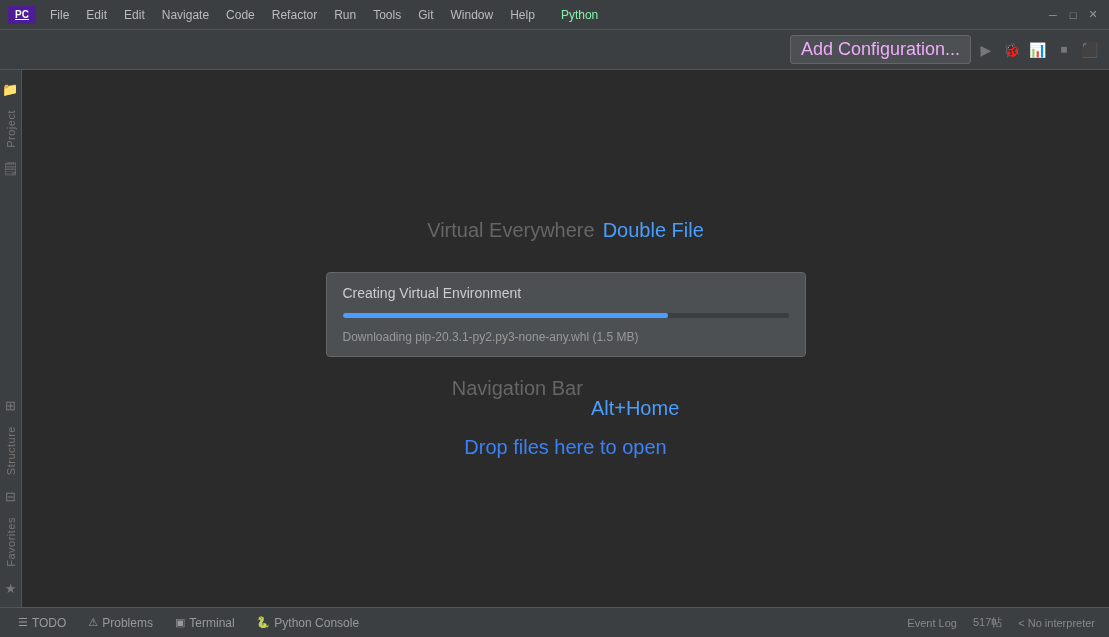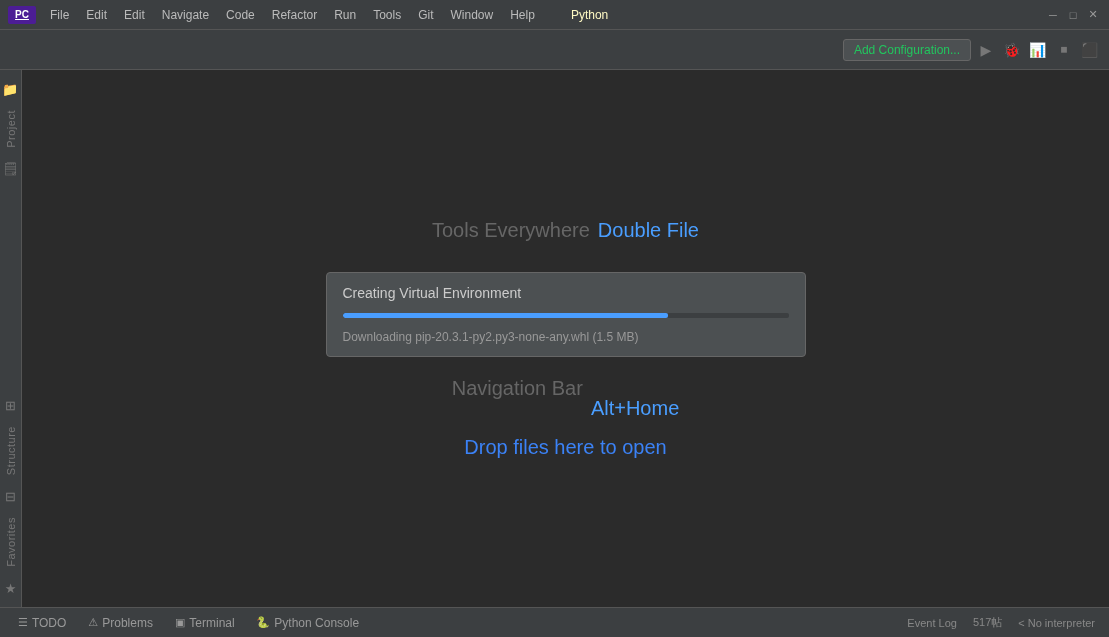--- a/index.html
+++ b/index.html
@@ -48,22 +48,22 @@
     }
     .menu-item {
       padding: 2px 8px;
       font-size: 12px;
       color: #bbb;
       cursor: pointer;
       border-radius: 3px;
     }
     .title-text {
       font-size: 12px;
-      color: #fef9c3;
-      margin-left: 22px;
+      color: #86efac;
+      margin-left: 12px;
     }
     .title-bar-right {
       display: flex;
       align-items: center;
       gap: 4px;
     }
     .win-btn {
       width: 16px;
       height: 16px;
       display: flex;
@@ -81,23 +81,23 @@
       border-bottom: 1px solid #555;
       display: flex;
       align-items: center;
       justify-content: flex-end;
       padding: 0 8px;
       gap: 4px;
     }
     .add-config-btn {
       background: #4c5052;
       border: 1px solid #666;
-      color: #22c55e;
+      color: #f0abfc;
       padding: 3px 10px;
-      font-size: 12px;
+      font-size: 18px;
       border-radius: 3px;
       cursor: pointer;
     }
     .toolbar-icon-btn {
       width: 22px;
       height: 22px;
       display: flex;
       align-items: center;
       justify-content: center;
       color: #777;
@@ -311,21 +311,21 @@
       <div class="vertical-label">Structure</div>
       <div class="sidebar-small-icon">⊟</div>
       <div class="vertical-label">Favorites</div>
       <div class="sidebar-small-icon">★</div>
     </div>
   </div>
 
   <div class="content-area">
 
     <div class="search-hint">
-      <span>Tools Everywhere</span>
+      <span>Virtual Everywhere</span>
       <span class="search-shortcut">Double File</span>
     </div>
 
     <div class="progress-dialog">
       <div class="dialog-title">Creating Virtual Environment</div>
       <div class="progress-bar-container">
         <div class="progress-bar-fill" style="width: 73%;"></div>
       </div>
       <div class="dialog-status">Downloading pip-20.3.1-py2.py3-none-any.whl (1.5 MB)</div>
     </div>

